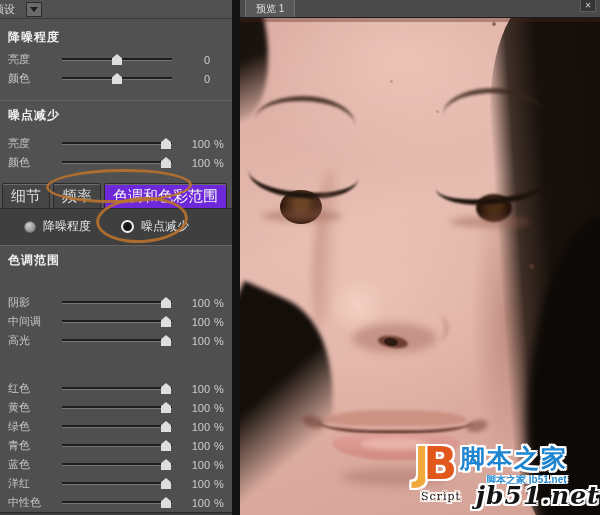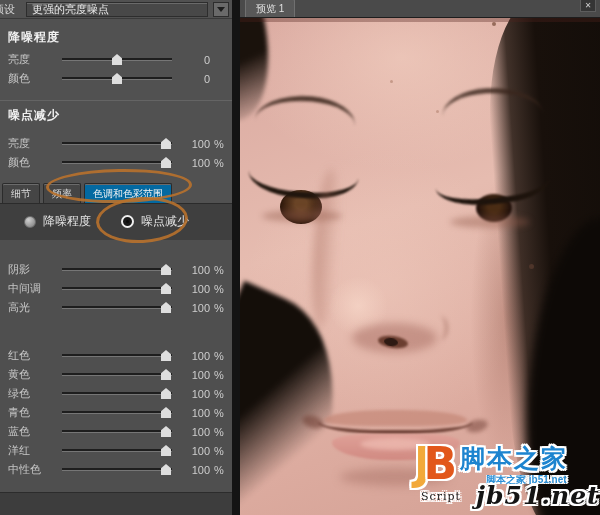--- a/index.html
+++ b/index.html
@@ -34,24 +34,24 @@
            border-bottom:1px solid #767676; margin-right:8px; }
   .thumb { position:absolute; top:-4px; width:10px; height:11px; background:#dedede;
            clip-path:polygon(50% 0,100% 38%,100% 100%,0 100%,0 38%);
            filter:drop-shadow(0 1px 0 rgba(0,0,0,.5)); }
   .thumb.mid { left:calc(50% - 5px); }
   .thumb.end { left:calc(100% - 11px); }
   .sval { font-size:11px; color:#cdcdcd; text-align:right; }
   .sunit { font-size:11px; color:#cdcdcd; padding-left:4px; }
 
   .tabs { display:flex; gap:3px; padding:0 2px; margin-top:11px; position:relative; z-index:1; }
-  .tab { padding:3px 8px 2px; font-size:10px; color:#dcdcdc; background:#454545;
+  .tab { padding:3px 8px 2px; font-size:15px; color:#dcdcdc; background:#454545;
          border:1px solid #2b2b2b; border-bottom:none; border-radius:2px 2px 0 0;
          box-shadow:inset 0 1px 0 #6b6b6b; white-space:nowrap; }
-  .tab.active { background:#0369a1; color:#f4f4f4; }
+  .tab.active { background:#6d28d9; color:#f4f4f4; }
 
   .tab-content { flex:1; border-top:1px solid #2b2b2b; display:flex; flex-direction:column; background:#4f4f4f; }
   .radio-band { background:#3f3f3f; display:flex; align-items:center; gap:30px;
                 padding:9px 0 10px 24px; }
   .radio { display:flex; align-items:center; gap:7px; font-size:12px; color:#e4e4e4; }
   .rdot-plain { width:12px; height:12px; border-radius:50%;
                 background:radial-gradient(circle at 35% 30%, #cfcfcf, #8f8f8f 75%);
                 border:1px solid #6c6c6c; }
   .rdot-ring { width:13px; height:13px; border-radius:50%; border:2px solid #f0f0f0;
                background:#1a1a1a; position:relative; }
@@ -172,23 +172,20 @@
 </style>
 </head>
 <body>
 
 <div class="app">
 
   <div class="panel">
 
     <div class="preset-row">
       <span class="preset-label">预设</span>
-      <div class="preset-select">
-        <span>更强的亮度噪点</span>
-      </div>
       <div class="preset-arrow">
         <span class="arrow-glyph"></span>
       </div>
     </div>
 
     <div class="section first">
       <div class="sec-title">降噪程度</div>
       <div class="srow">
         <span class="slbl">亮度</span>
         <span class="track">
@@ -239,20 +236,21 @@
           <span class="rdot-plain"></span>
           <span>降噪程度</span>
         </div>
         <div class="radio">
           <span class="rdot-ring"></span>
           <span>噪点减少</span>
         </div>
       </div>
 
       <div class="section">
+        <div class="sec-title">色调范围</div>
         <div class="srow" style="margin-top:20px">
           <span class="slbl">阴影</span>
           <span class="track">
               <span class="thumb end"></span>
             </span>
           <span class="sval">100</span>
           <span class="sunit">%</span>
         </div>
         <div class="srow">
           <span class="slbl">中间调</span>

